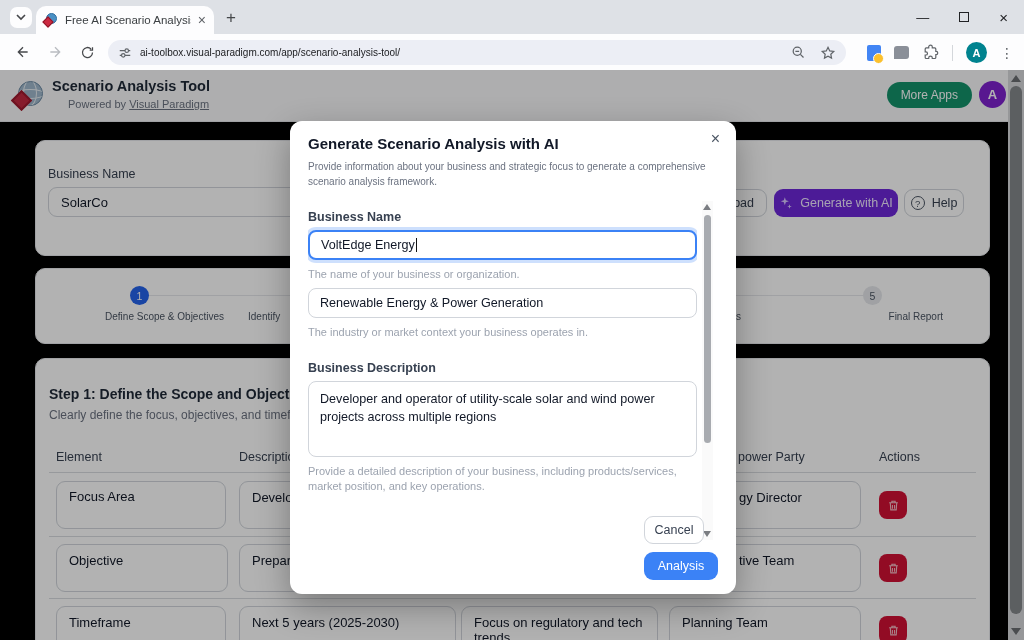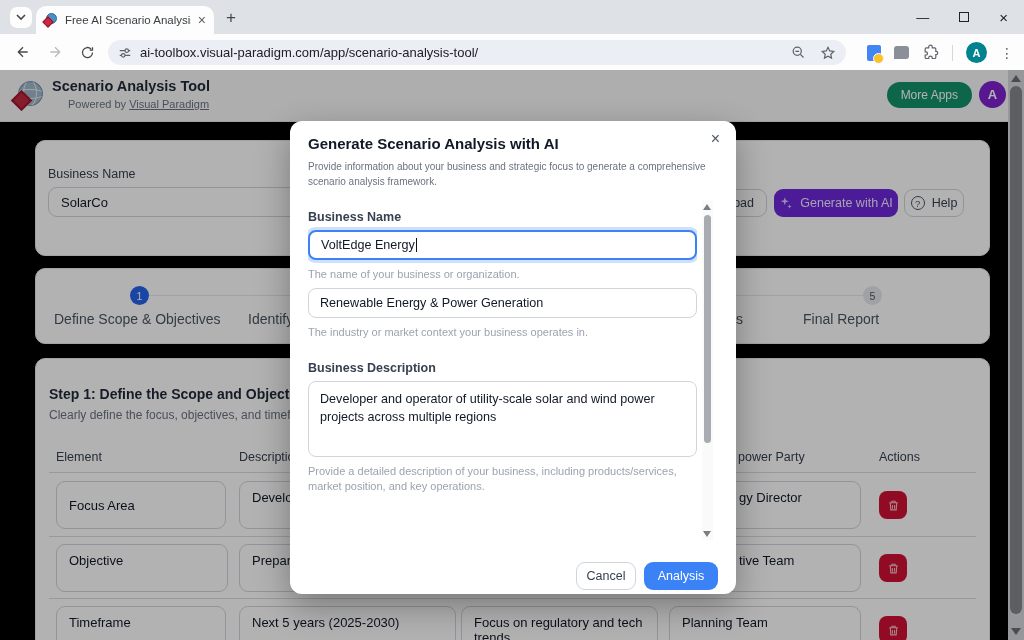--- a/index.html
+++ b/index.html
@@ -22,21 +22,21 @@
     transform:rotate(45deg); border:1px solid #8e1527; }
   .wincontrols { position:absolute; right:0; top:0; height:34px; display:flex; align-items:center; gap:30px; padding-right:16px; color:#202124; }
   .win-min { font-size:13px; }
   .win-max { width:10px; height:10px; border:1.2px solid #202124; display:inline-block; }
   .win-close { font-size:15px; }
 
   .toolbar { position:absolute; left:0; top:34px; width:1024px; height:36px; background:#fdfdfe; }
   .nav-ic { position:absolute; top:7px; width:22px; height:22px; display:flex; align-items:center; justify-content:center; }
   .omnibox { position:absolute; left:108px; top:6px; width:738px; height:25px; background:#eceef5;
     border-radius:13px; display:flex; align-items:center; padding:0 10px; gap:8px; }
-  .url-text { font-size:13px; color:#202124; flex:1; white-space:nowrap; overflow:hidden; }
+  .url-text { font-size:10px; color:#202124; flex:1; white-space:nowrap; overflow:hidden; }
   .omni-right { display:flex; align-items:center; gap:14px; }
   .toolbar-right { position:absolute; right:10px; top:6px; height:25px; display:flex; align-items:center; gap:13px; }
   .doc-ic { position:relative; width:14px; height:16px; background:#4285f4; border-radius:2px; }
   .doc-ic:after { content:""; position:absolute; right:-3px; bottom:-3px; width:9px; height:9px;
     background:#fbc02d; border-radius:50%; border:1px solid #fdfdfe; }
   .bubble-ic { width:15px; height:13px; background:#8a8f98; border-radius:3px 3px 3px 0; }
   .vsep { width:1px; height:16px; background:#d4d7db; }
   .avatar-sm { width:21px; height:21px; border-radius:50%; background:#00838f; color:#fff;
     font-size:11px; font-weight:bold; display:flex; align-items:center; justify-content:center; }
   .kebab { font-size:14px; color:#5f6368; letter-spacing:0; }
@@ -74,21 +74,21 @@
   .btn-help { position:absolute; left:868px; top:48px; width:60px; height:28px; }
   .qcircle { width:14px; height:14px; border:1.4px solid #4b5563; border-radius:50%; font-size:9.5px;
     color:#4b5563; display:flex; align-items:center; justify-content:center; flex:none; }
 
   .card2 { left:35px; top:198px; width:955px; height:76px; }
   .step-line { position:absolute; left:110px; right:120px; top:26px; height:1px; background:#e5e7eb; }
   .step-circle { position:absolute; width:19px; height:19px; border-radius:50%; font-size:10.5px;
     display:flex; align-items:center; justify-content:center; top:17px; }
   .sc-active { background:#2563eb; color:#fff; }
   .sc-idle { background:#e5e7eb; color:#4b5563; }
-  .step-label { position:absolute; top:42px; font-size:14px; color:#4b5563; text-align:left; }
+  .step-label { position:absolute; top:42px; font-size:10px; color:#4b5563; text-align:right; }
 
   .card3 { left:35px; top:288px; width:955px; height:300px; border-radius:10px 10px 0 0; }
   .s1-title { position:absolute; left:13px; top:27px; font-size:14px; font-weight:bold; color:#1f2937;
     display:flex; align-items:center; gap:8px; }
   .s1-sub { position:absolute; left:13px; top:49px; font-size:12px; color:#6b7280; white-space:nowrap; }
   .th { position:absolute; top:91px; font-size:12.5px; color:#374151; }
   .hr { position:absolute; left:13px; right:13px; height:1px; background:#d9dce0; }
   .cell { position:absolute; height:48px; }
   .del-btn { position:absolute; left:843px; width:28px; height:28px; background:#d21034; border:none;
     border-radius:8px; display:flex; align-items:center; justify-content:center; }
@@ -118,21 +118,21 @@
   .m-help { font-size:11px; color:#9ca3af; margin-top:7px; line-height:1.4; }
   .m-area { width:389px; height:76px; border:1px solid #d1d5db; border-radius:8px; font-size:12.6px;
     color:#111827; padding:8px 11px; line-height:1.45; margin-top:6px; }
   .mt22 { margin-top:20px; }
   .m-sbar { position:absolute; left:412px; top:80px; width:11px; height:339px; background:#fafafa; }
   .m-thumb { position:absolute; left:2px; top:14px; width:7px; height:228px; background:#a8abb0; border-radius:4px; }
   .m-tri-up { width:0; height:0; border-left:4px solid transparent; border-right:4px solid transparent;
     border-bottom:6px solid #7a7d82; position:absolute; left:1px; top:3px; }
   .m-tri-dn { width:0; height:0; border-left:4px solid transparent; border-right:4px solid transparent;
     border-top:6px solid #7a7d82; position:absolute; left:1px; bottom:3px; }
-  .m-footer { position:absolute; right:18px; bottom:4px; display:flex; gap:8px; }
+  .m-footer { position:absolute; right:18px; bottom:14px; display:flex; gap:8px;flex-direction:column; }
   .btn-cancel { width:60px; height:28px; }
   .btn-generate { width:74px; height:28px; background:#3b82f6; color:#fff; border:none; }
 
   .nowrap { white-space:nowrap; }
 </style>
 </head>
 <body>
 
 <div class="tabstrip">
   <div class="tab-chevron">
@@ -250,21 +250,21 @@
     </div>
     <div class="s1-sub">Clearly define the focus, objectives, and timefra</div>
 
     <div class="th" style="left:20px">Element</div>
     <div class="th" style="left:203px">Descriptio</div>
     <div class="th" style="left:702px">power Party</div>
     <div class="th" style="left:843px">Actions</div>
     <div class="hr" style="top:113px"></div>
 
     <div>
-      <div class="tbox cell" style="left:20px;top:122px;width:170px;align-items:flex-start;padding-top:16px">Focus Area</div>
+      <div class="tbox cell" style="left:20px;top:122px;width:170px;align-items:flex-start;padding-top:7px">Focus Area</div>
       <div class="tbox cell" style="left:203px;top:122px;width:217px;align-items:flex-start;padding-top:8px">Develop</div>
       <div class="tbox cell" style="left:425px;top:122px;width:197px"></div>
       <div class="tbox cell" style="left:633px;top:122px;width:192px;align-items:flex-start;padding-top:8px;padding-left:69px">gy Director</div>
       <button class="del-btn" style="top:132px">
         <svg width="13" height="13" viewBox="0 0 24 24">
             <path d="M4 7h16M10 11v7M14 11v7M6 7l1 13h10l1-13M9 7V4h6v3" fill="none" stroke="#f3c0c8" stroke-width="2"></path>
           </svg>
       </button>
     </div>
     <div class="hr" style="top:177px"></div>

